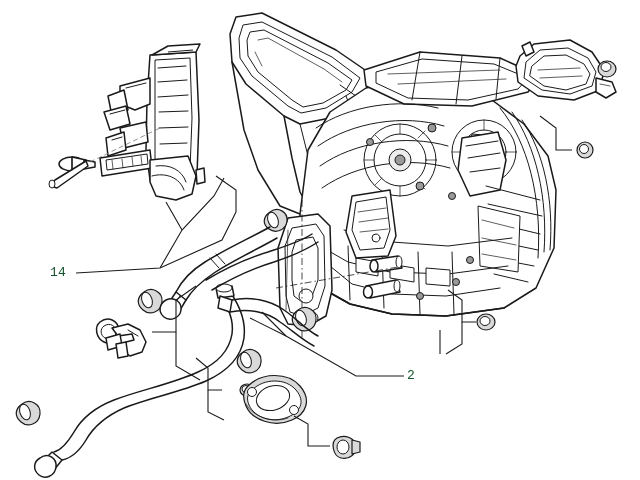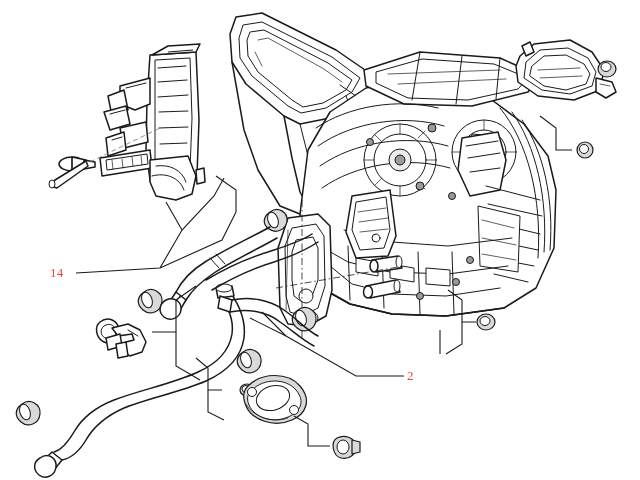--- a/index.html
+++ b/index.html
@@ -21,24 +21,24 @@
     background: #ffffff;
   }
   #diagram-svg {
     position: absolute;
     left: 0;
     top: 0;
     display: block;
   }
   .callout-label {
     position: absolute;
-    font-family: Liberation Serif, serif;
+    font-family: Liberation Mono, monospace;
     font-size: 13px;
     font-weight: 400;
-    color: #ef4444;
+    color: #14532d;
     line-height: 1;
     white-space: nowrap;
     letter-spacing: 0.2px;
   }
   #label-14 { left: 50px; top: 266px; }
   #label-2  { left: 407px; top: 369px; }
 </style>
 </head>
 <body>
 

